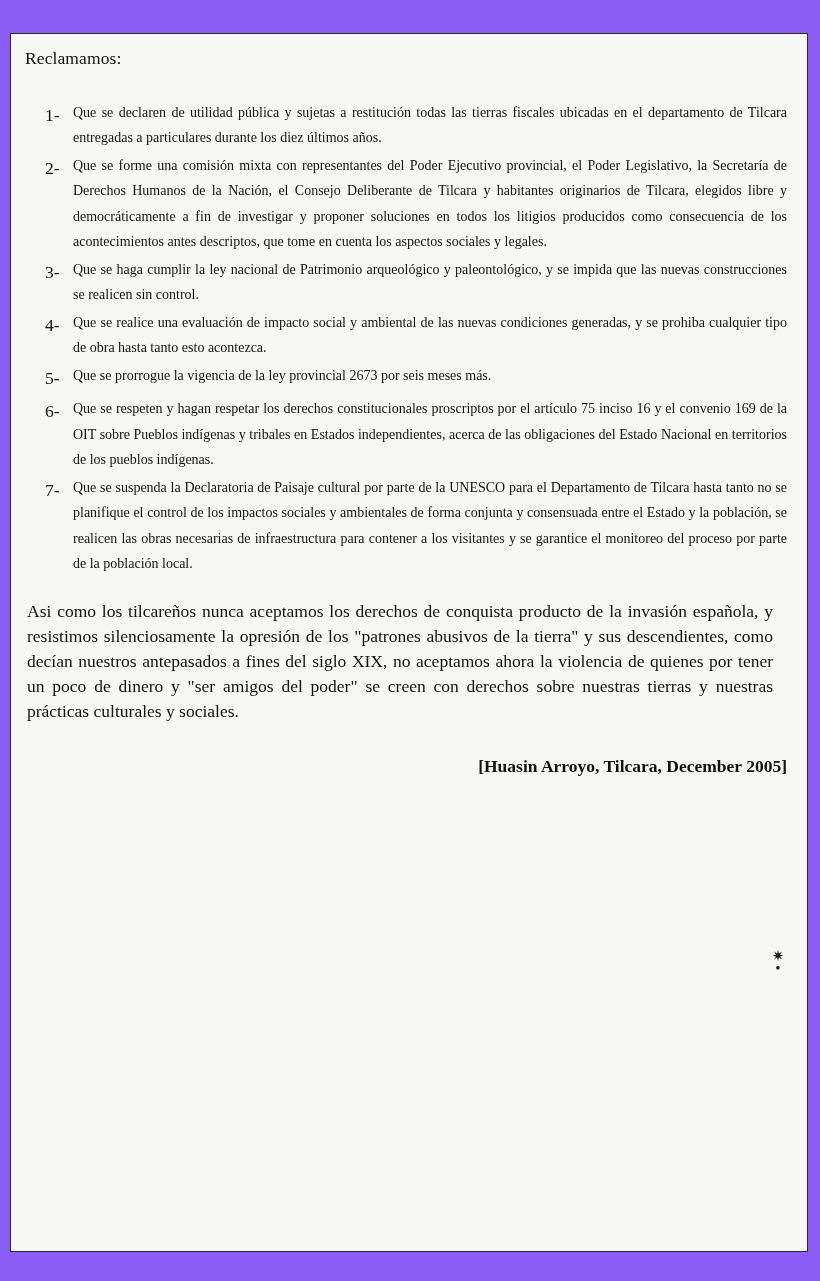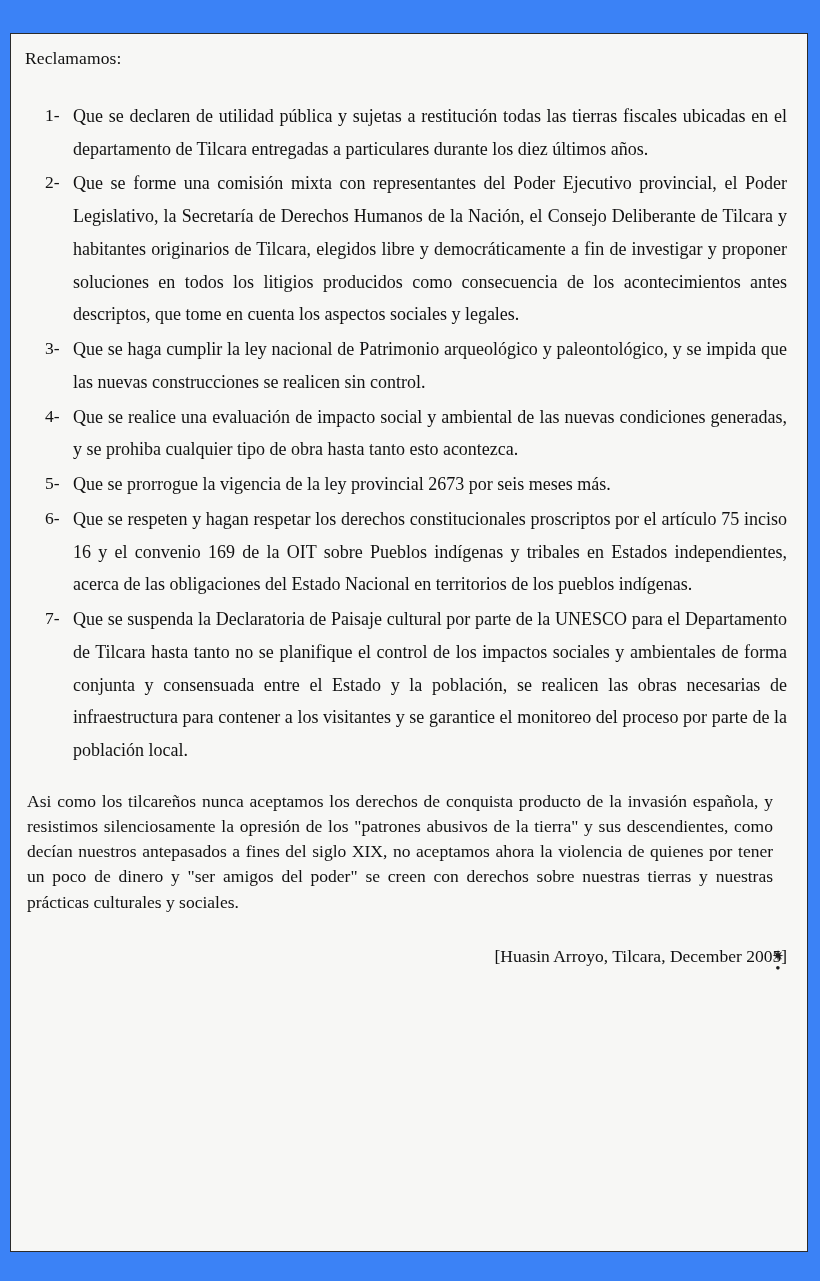--- a/index.html
+++ b/index.html
@@ -12,21 +12,21 @@
     height: 1281px;
     font-family: "Liberation Serif", "DejaVu Serif", serif;
     color: #111111;
     overflow: hidden;
   }
 
   .page {
     position: relative;
     width: 820px;
     height: 1281px;
-    background: #3b82f6;
+    background: #8b5cf6;
   }
 
   .doc-frame {
     position: absolute;
     left: 10px;
     top: 33px;
     width: 798px;
     height: 1219px;
     border: 1.5px solid #2b2b2b;
     background: #f7f7f5;
@@ -58,21 +58,21 @@
     width: 30px;
     font-size: 17.5px;
     line-height: 1.82;
     text-align: left;
     padding-left: 2px;
     box-sizing: border-box;
   }
 
   .demand-text {
     flex: 1 1 auto;
-    font-size: 18px;
+    font-size: 14px;
     line-height: 1.82;
     text-align: justify;
     text-justify: inter-word;
     padding-right: 4px;
     hyphens: none;
   }
 
   .artifact-mark {
     position: absolute;
     right: 22px;
@@ -95,20 +95,21 @@
     line-height: 1.44;
     text-align: justify;
     text-justify: inter-word;
   }
 
   .attribution-row {
     margin: 30px 4px 0 0;
     text-align: right;
     font-size: 17.5px;
     line-height: 1.3;
+    font-weight: bold;
   }
 </style>
 </head>
 <body>
 
 <div class="page">
 
   <div class="doc-frame">
 
     <p class="intro">Reclamamos:</p>

